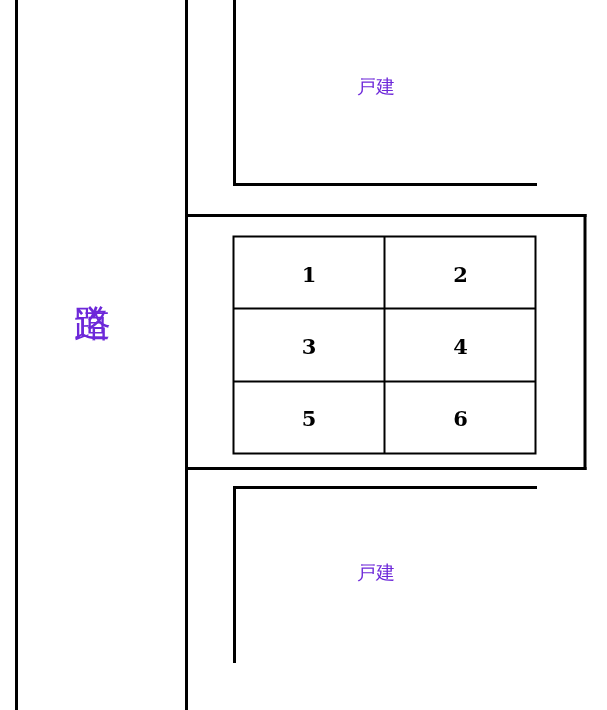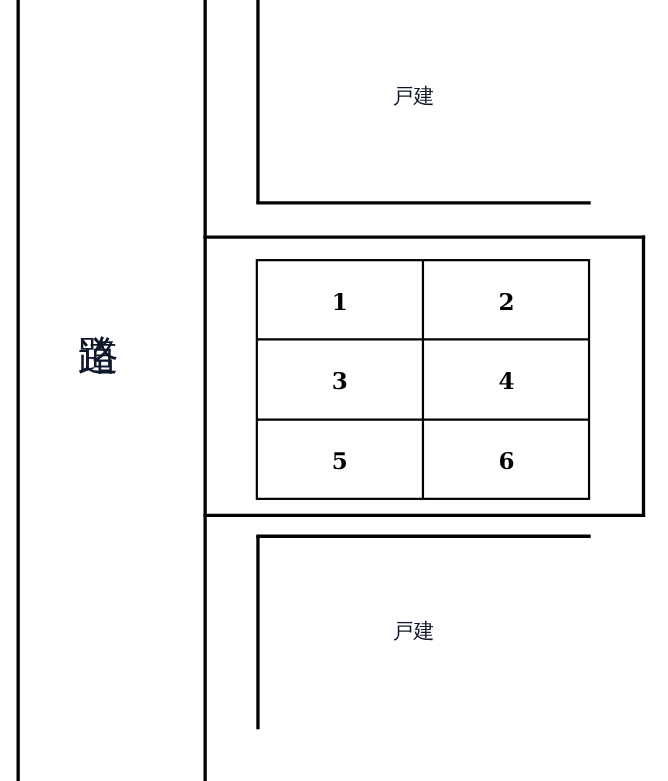--- a/index.html
+++ b/index.html
@@ -20,22 +20,22 @@
   svg.plan {
     position: absolute;
     left: 0;
     top: 0;
     width: 607px;
     height: 710px;
     display: block;
   }
   .label {
     position: absolute;
-    color: #0f172a;
-    font-family: Liberation Sans, sans-serif;
+    color: #6d28d9;
+    font-family: Liberation Mono, monospace;
     line-height: 1;
     white-space: pre;
     user-select: none;
   }
   #road-label {
     left: 64px;
     top: 276px;
     font-size: 37px;
     letter-spacing: 0;
     writing-mode: vertical-rl;

